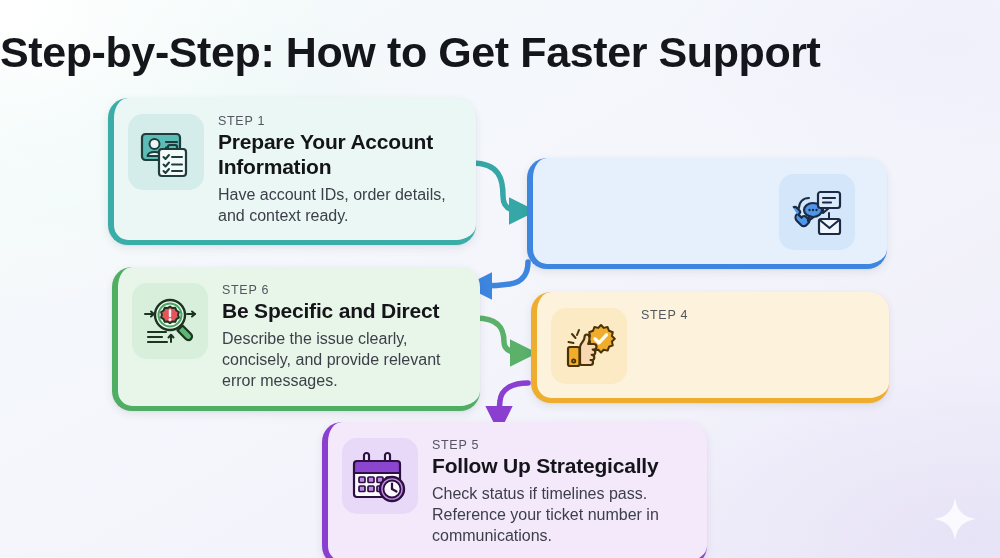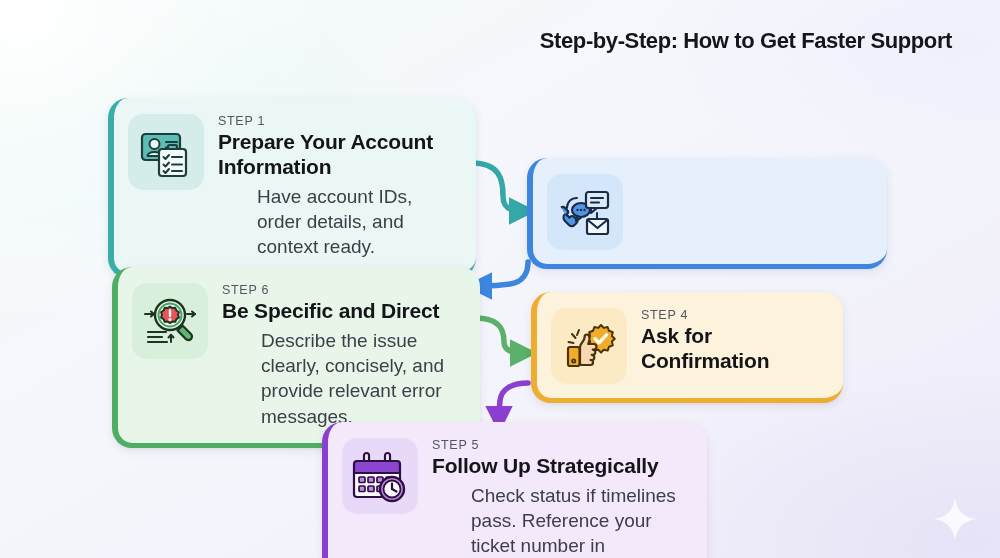--- a/index.html
+++ b/index.html
@@ -38,22 +38,22 @@
     opacity: .92;
     pointer-events: none;
   }
 
   
   .title {
     position: absolute;
     top: 28px;
     left: 0;
     width: 952px;
-    text-align: right;
-    font-size: 22px;
+    text-align: left;
+    font-size: 43px;
     font-weight: bold;
     letter-spacing: -0.4px;
     color: #15151c;
   }
 
   
   .arrows {
     position: absolute;
     inset: 0;
     width: 1000px;
@@ -66,20 +66,21 @@
     position: absolute;
     display: flex;
     align-items: flex-start;
     border-radius: 20px;
     padding: 14px 18px 14px 14px;
     box-shadow: 0 3px 10px rgba(40,45,70,.09), 0 1px 2px rgba(40,45,70,.05);
     border-left: 6px solid var(--accent);
     border-bottom: 5px solid var(--accent);
     background: var(--cardbg);
     overflow: hidden;
+    justify-content: flex-end;
   }
   .card::after {
     
     content: "";
     position: absolute;
     left: 38%;
     right: -2px;
     bottom: -5px;
     height: 6px;
     background: var(--cardbg);
@@ -110,31 +111,30 @@
   }
   .step-title {
     font-size: 21px;
     font-weight: bold;
     color: #141419;
     line-height: 1.18;
     margin-bottom: 4px;
     letter-spacing: -0.2px;
   }
   .step-desc {
-    font-size: 19px;
+    font-size: 16px;
     line-height: 1.33;
     color: #3c3f48;
-    margin-left: 39px;
   }
 
   
   #card-1 { left: 108px; top: 98px;  width: 368px; }
   #card-2 { left: 527px; top: 158px; width: 360px; }
   #card-3 { left: 112px; top: 267px; width: 368px; }
-  #card-4 { left: 531px; top: 292px; width: 312px; }
+  #card-4 { left: 531px; top: 292px; width: 358px; }
   #card-5 { left: 322px; top: 422px; width: 385px; }
 </style>
 </head>
 <body>
 
 <div id="canvas">
 
   <h1 class="title">Step-by-Step: How to Get Faster Support</h1>
 
   <svg class="arrows" viewBox="0 0 1000 558">
@@ -244,21 +244,20 @@
         <line x1="19" y1="13" x2="17" y2="18" stroke="#4a3208" stroke-width="2" stroke-linecap="round"></line>
         <line x1="12" y1="17" x2="15.5" y2="21" stroke="#4a3208" stroke-width="2" stroke-linecap="round"></line>
         <line x1="8.5" y1="25" x2="13.5" y2="26" stroke="#4a3208" stroke-width="2" stroke-linecap="round"></line>
         <path d="M20 30 c0-4 4.5-5.5 4.5-9.5 0-2 1-3 2.3-3 1.6 0 2.7 1.6 2.7 4 0 2.6-1.3 5.5-1.3 5.5 h5.5 a2.8 2.8 0 0 1 0 5.6 h-1 a2.6 2.6 0 0 1 0 5.2 h-1 a2.6 2.6 0 0 1 0 5.2 h-1.2 a2.5 2.5 0 0 1 0 5 H22 c-1.2 0-2-.8-2-2 Z" fill="#f8d8b0" stroke="#4a3208" stroke-width="2.2" stroke-linejoin="round"></path>
         <rect x="8" y="30" width="11.5" height="19" rx="2" fill="#f0ad2b" stroke="#4a3208" stroke-width="2.2"></rect>
         <circle cx="13.7" cy="44" r="1.6" fill="none" stroke="#4a3208" stroke-width="1.8"></circle>
       </svg>
     </div>
     <div class="card-body">
       <div class="step-label">STEP 4</div>
-      <div class="step-title">Ask for Confirmation</div>
     </div>
   </div>
 
   <div class="card" id="card-5" style="--accent:#8b3fd0; --cardbg:#f3e9fb; --iconbg:#e9d9f8;">
     <div class="icon-box">
       <svg width="58" height="58" viewBox="0 0 58 58">
         <rect x="13" y="6" width="5" height="10" rx="2.5" fill="#f3eafb" stroke="#2c1040" stroke-width="2.2"></rect>
         <rect x="34" y="6" width="5" height="10" rx="2.5" fill="#f3eafb" stroke="#2c1040" stroke-width="2.2"></rect>
         <path d="M6 14 h40 a3 3 0 0 1 3 3 v9 H3 v-9 a3 3 0 0 1 3-3 Z" fill="#8b45cf" stroke="#2c1040" stroke-width="2.2" stroke-linejoin="round"></path>
         <path d="M3 26 h46 v21 a3 3 0 0 1 -3 3 H6 a3 3 0 0 1 -3-3 Z" fill="#fbf8fe" stroke="#2c1040" stroke-width="2.2" stroke-linejoin="round"></path>

